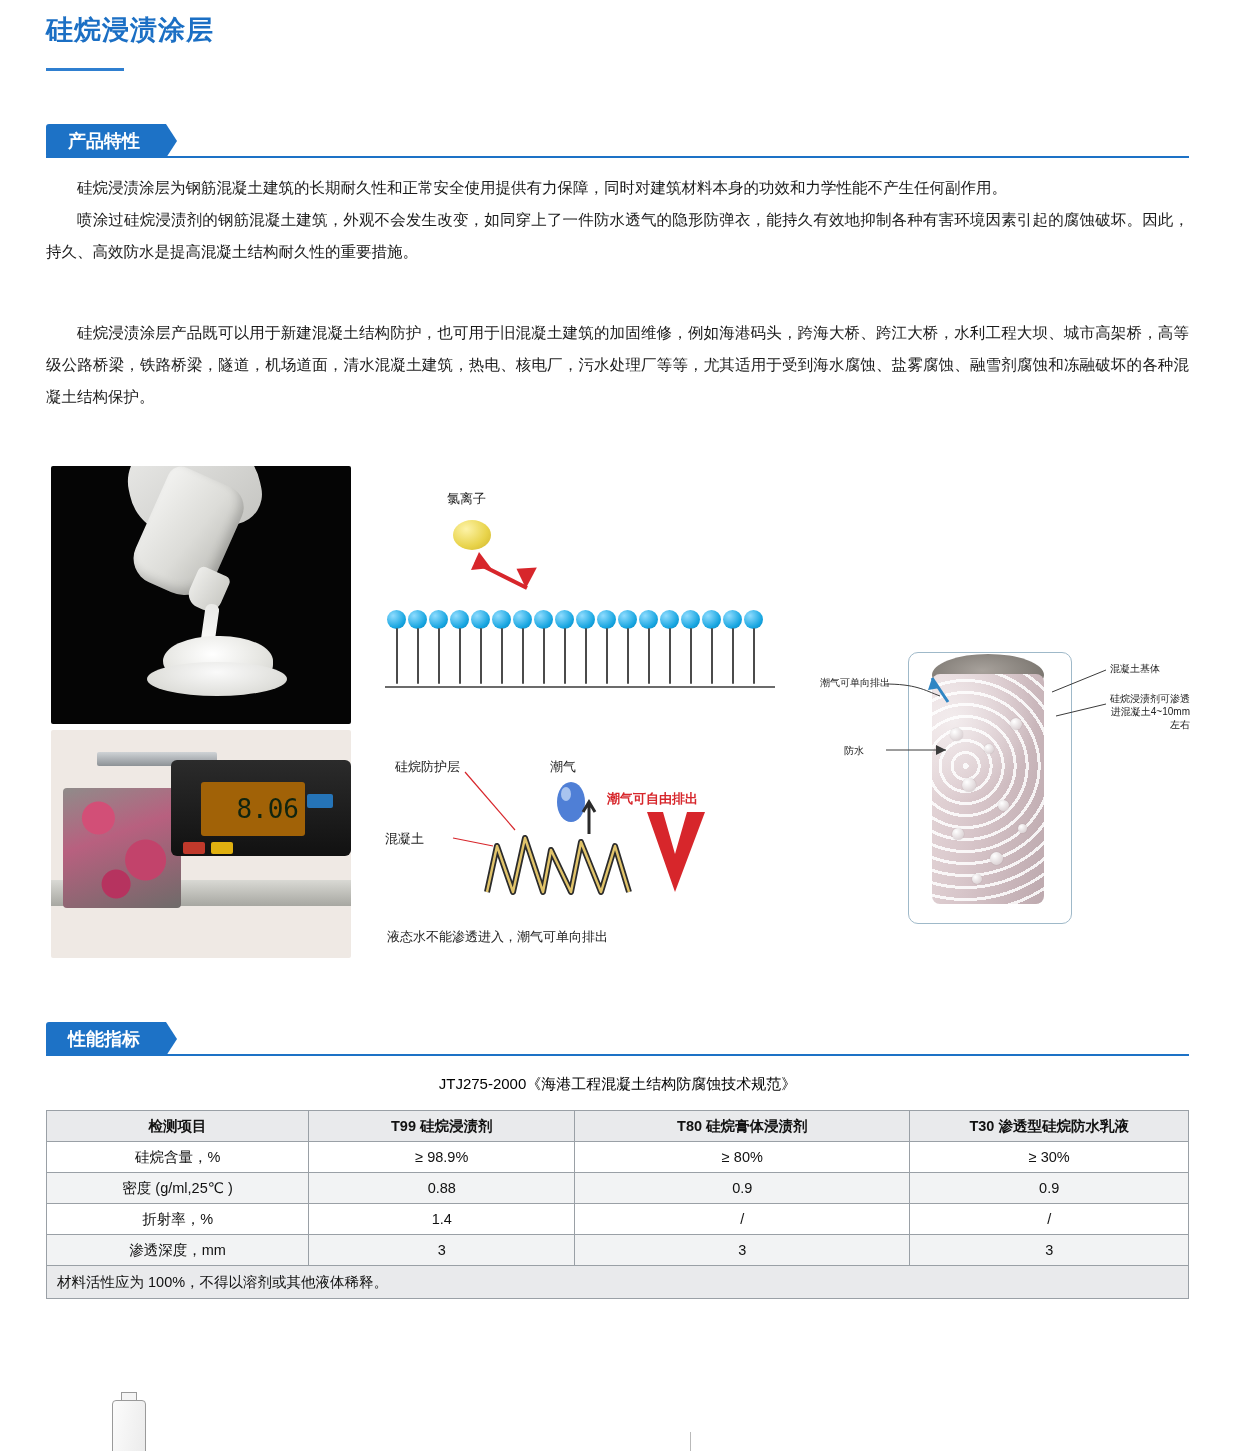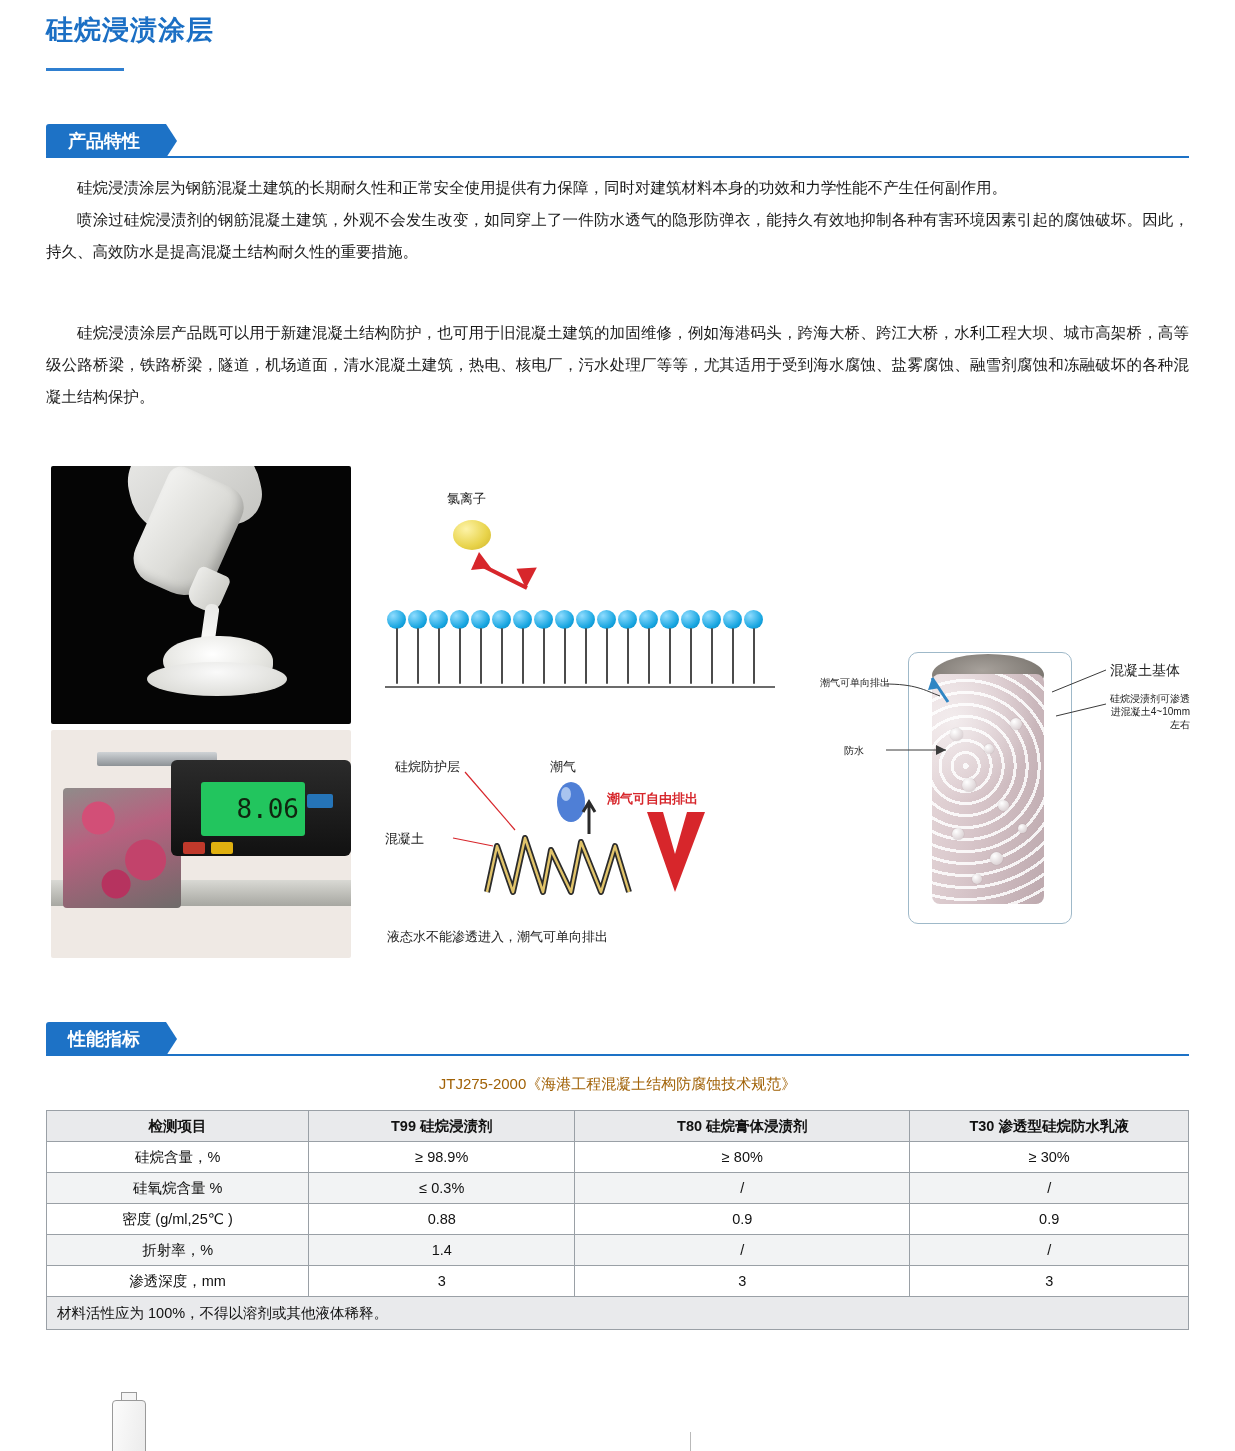--- a/index.html
+++ b/index.html
@@ -156,21 +156,21 @@
     position: absolute;
     left: 120px; top: 30px;
     width: 180px; height: 96px;
     background: linear-gradient(#2b2b2b,#111);
     border-radius: 6px;
   }
   .caliper-screen {
     position: absolute;
     left: 150px; top: 52px;
     width: 104px; height: 54px;
-    background: #22c55e;
+    background: #a16207;
     border-radius: 3px;
     color: #10240f;
     font-family: "DejaVu Sans Mono", monospace;
     font-size: 26px;
     text-align: right;
     line-height: 54px;
     padding-right: 6px;
   }
   .caliper-jaw {
     position: absolute;
@@ -256,21 +256,21 @@
   
   .wave-svg { position: absolute; }
 
   
   .std-line {
     position: absolute;
     left: 0; top: 0;
     width: 100%;
     text-align: center;
     font-size: 15px;
-    color: #a16207;
+    color: #000000;
   }
   table.perf {
     border-collapse: collapse;
     width: 1143px;
     font-size: 14.5px;
     color: #111;
   }
   table.perf th, table.perf td {
     border: 1px solid #9aa0a6;
     text-align: center;
@@ -434,21 +434,21 @@
         <ellipse cx="191" cy="52" rx="5" ry="7" fill="#a9c4ef"></ellipse>
 
         <path d="M272 70 L300 150 L330 70 L312 70 L300 112 L288 70 Z" fill="#d7262b"></path>
 
         <path d="M214 92 L214 62 M208 70 L214 60 L220 70" stroke="#2b2b2b" stroke-width="3" fill="none"></path>
       </svg>
     </div>
 
     <div class="diagram" style="left:820px; top:640px; width:370px; height:320px;">
       <div class="label-txt" style="left:0px; top:36px; font-size:10px;">潮气可单向排出</div>
-      <div class="label-txt" style="left:290px; top:22px; font-size:14px;">混凝土基体</div>
+      <div class="label-txt" style="left:290px; top:22px; font-size:10px;">混凝土基体</div>
       <div class="label-txt" style="left:290px; top:52px; font-size:10px; white-space:normal; width:80px; line-height:13px;text-align:right;">硅烷浸渍剂可渗透进混凝土4~10mm左右</div>
       <div class="label-txt" style="left:24px; top:104px; font-size:10px;">防水</div>
 
       <div class="cyl-shell" style="left:88px; top:12px; width:164px; height:272px;"></div>
       <div class="cyl-top" style="left:112px; top:14px;"></div>
       <div class="cylinder" style="left:112px; top:34px;">
         <div class="pore" style="left:18px; top:54px; width:13px; height:13px;"></div>
         <div class="pore" style="left:52px; top:70px; width:10px; height:10px;"></div>
         <div class="pore" style="left:78px; top:44px; width:12px; height:12px;"></div>
         <div class="pore" style="left:30px; top:104px; width:14px; height:14px;"></div>
@@ -488,26 +488,20 @@
           <th style="width:354px;">T80 硅烷膏体浸渍剂</th>
           <th style="width:294px;">T30 渗透型硅烷防水乳液</th>
         </tr>
       </thead>
       <tbody>
         <tr>
           <td>硅烷含量，%</td>
           <td>≥ 98.9%</td>
           <td>≥ 80%</td>
           <td>≥ 30%</td>
-        </tr>
-        <tr>
-          <td>硅氧烷含量 %</td>
-          <td>≤ 0.3%</td>
-          <td>/</td>
-          <td>/</td>
         </tr>
         <tr>
           <td>密度 (g/ml,25℃ )</td>
           <td>0.88</td>
           <td>0.9</td>
           <td>0.9</td>
         </tr>
         <tr>
           <td>折射率，%</td>
           <td>1.4</td>

